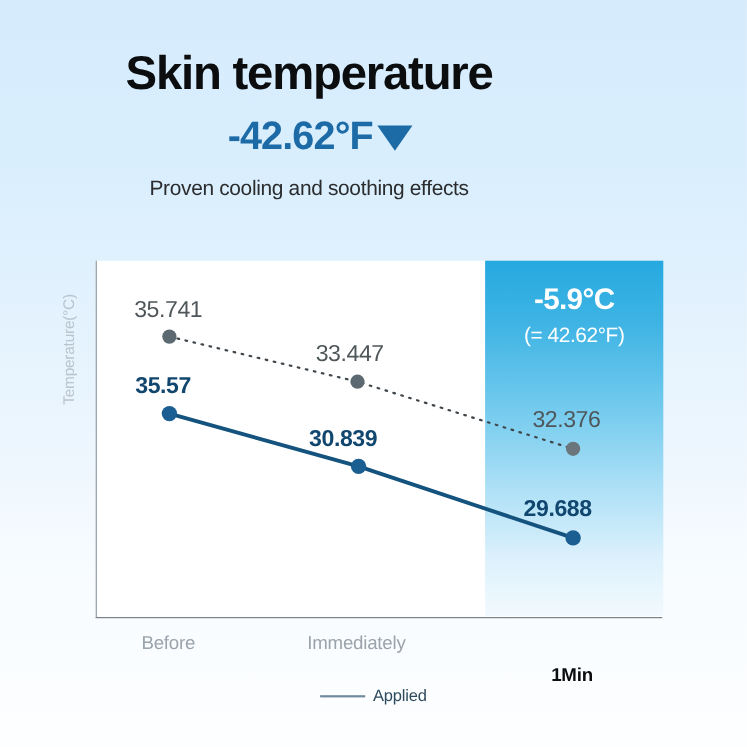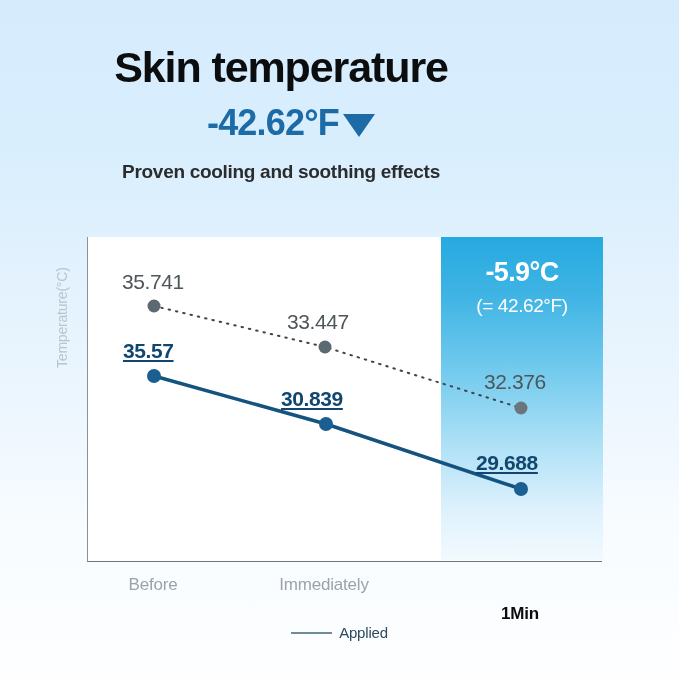--- a/index.html
+++ b/index.html
@@ -52,21 +52,20 @@
     border-left: 16px solid transparent;
     border-right: 16px solid transparent;
     border-top: 23px solid #1d6ba6;
     margin-top: 5px;
   }
   #subtitle {
     margin-top: 20px;
     font-size: 19px;
     color: #2a2c2e;
     letter-spacing: -0.3px;
-    font-weight: bold;
   }
 
   
   #chart-wrap {
     position: absolute;
     left: 0;
     top: 0;
     width: 679px;
     height: 679px;
   }
@@ -119,21 +118,20 @@
   .val-notapplied {
     font-size: 21px;
     color: #4e5659;
     letter-spacing: -0.4px;
   }
   .val-applied {
     font-size: 21px;
     font-weight: bold;
     color: #11476f;
     letter-spacing: -0.4px;
-    text-decoration: underline;
   }
 
   
   #callout {
     position: absolute;
     left: 353px;
     top: 22px;
     width: 162px;
     text-align: center;
     line-height: 1;

